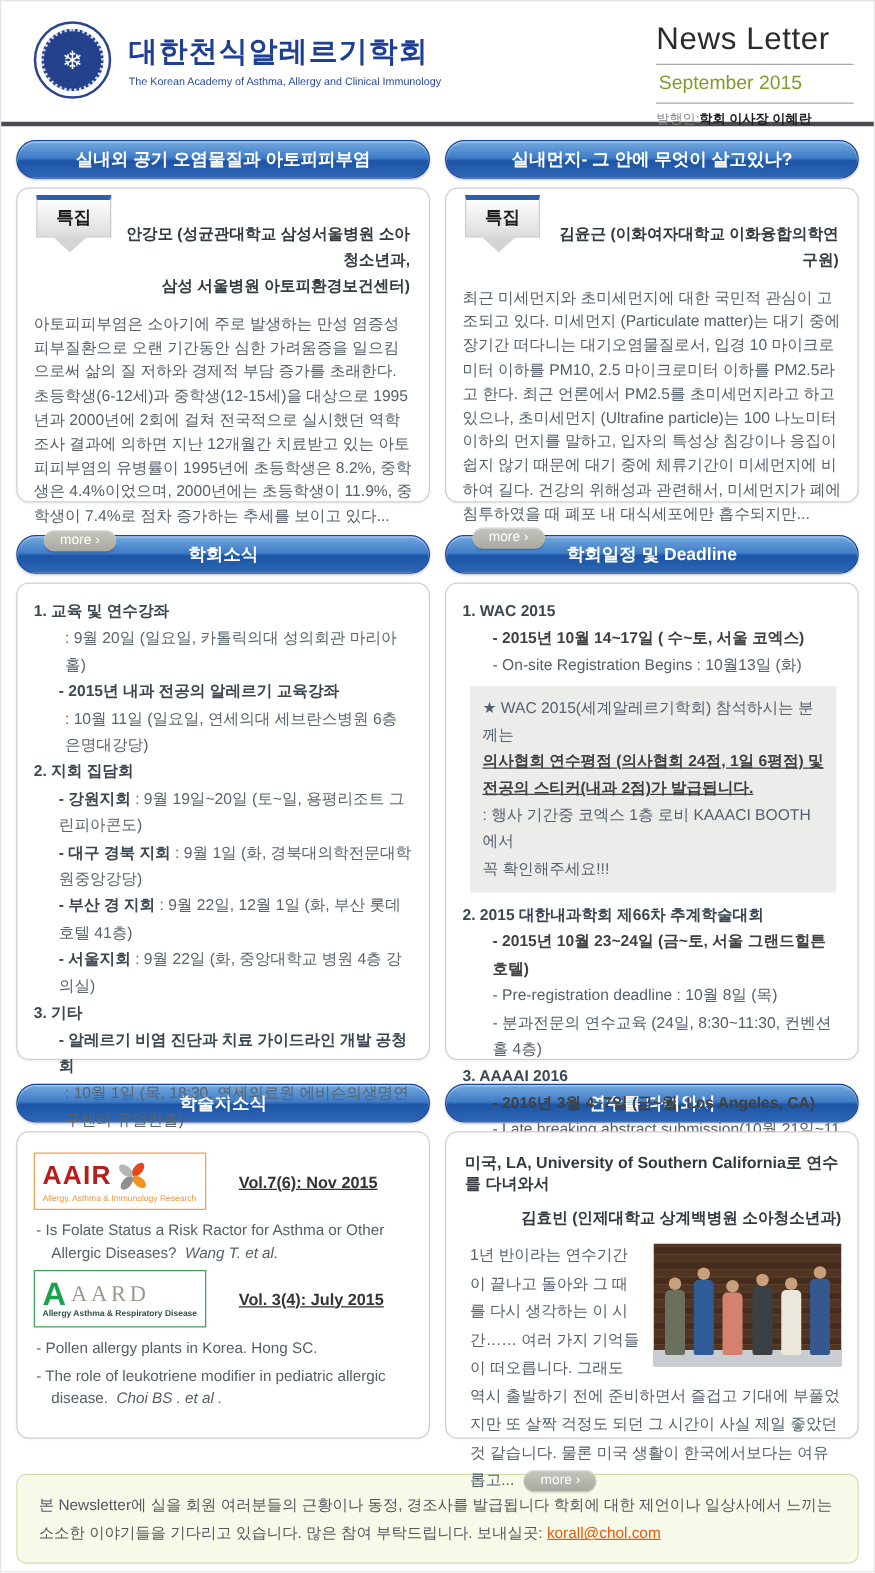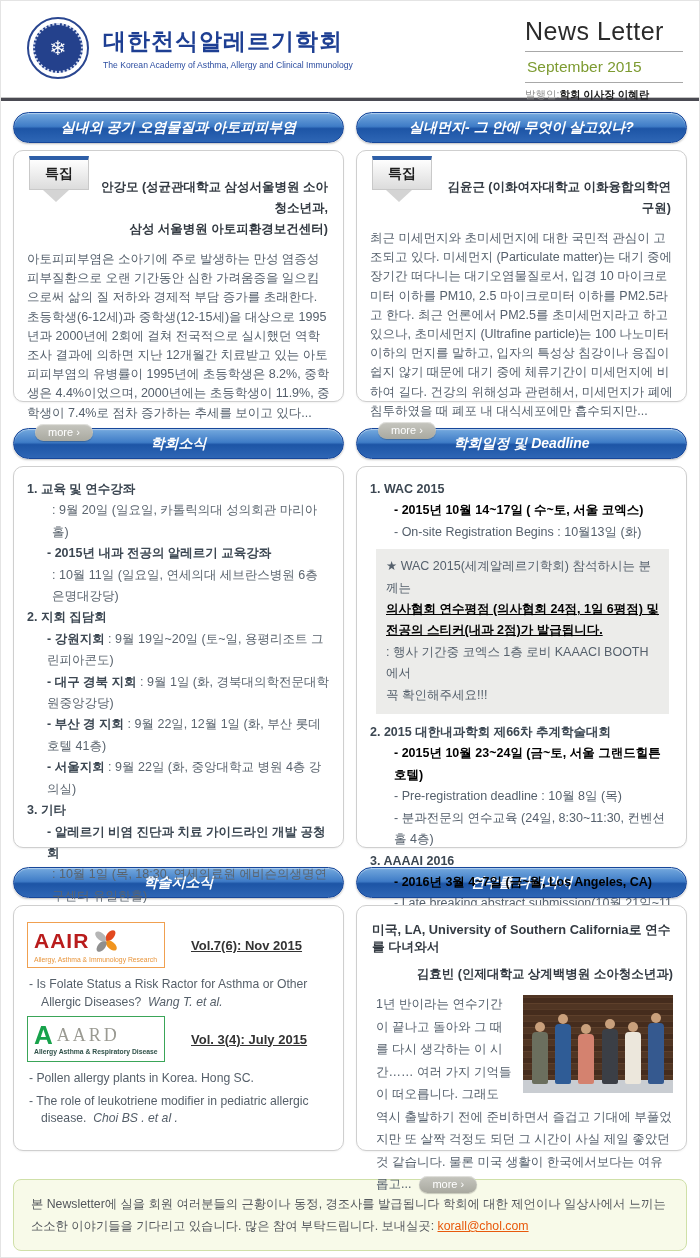--- a/index.html
+++ b/index.html
@@ -22,21 +22,21 @@
   .masthead .pub .lbl { color:#8a8a8a; }
   .masthead .pub .val { color:#1d1d1d; font-weight:bold; }
   .top-divider { height:4px; background:linear-gradient(#c4c4c4 0, #c4c4c4 1px, #4a4a52 1px, #4a4a52 100%); }
 
   
   .row { display:flex; gap:12px; padding:0 12px; }
   .col { width:332px; }
   .pill { height:31px; border-radius:16px; border:1px solid #17479a; margin:11px 0 7px;
           background:linear-gradient(180deg,#74a9de 0%,#3f7cc7 46%,#1d55a6 54%,#2e66b5 100%);
           box-shadow:inset 0 1px 1px rgba(255,255,255,.45), 0 1px 2px rgba(0,0,0,.25);
-          color:#fff; font-weight:bold; font-size:14px; display:flex; align-items:center; justify-content:center;font-style:italic; }
+          color:#fff; font-weight:bold; font-size:14px; display:flex; align-items:center; justify-content:center; }
   .row2 .pill { margin-top:26px; }
   .row3 .pill { margin-top:19px; }
   .card { background:#fff; border:1px solid #cfcfcf; border-radius:10px; padding:12px 13px; position:relative;
           box-shadow:0 1px 2px rgba(0,0,0,.06); color:#55606c; }
   .row1 .card { height:252px; }
   .row2 .card { height:382px; }
   .row3 .card { height:246px; }
 
   
   .badge { position:absolute; top:5px; left:15px; width:60px; text-align:center; }
@@ -52,21 +52,21 @@
 
   
   .list { font-size:12.5px; line-height:21.4px; }
   .ln-h { font-weight:bold; color:#3c4752; }
   .ln-sub { font-weight:bold; color:#3c4752; padding-left:20px; }
   .ln-detail { color:#5a646e; padding-left:25px; }
   .ln-item { padding-left:20px; color:#5a646e; }
   .ln-item .lead { font-weight:bold; color:#3c4752; }
   .ln-cont { font-weight:bold; color:#3c4752; padding-left:26px; }
   .ind { padding-left:24px; }
-  .bold { font-weight:bold; color:#000000; }
+  .bold { font-weight:bold; color:#404040; }
   .notice { background:#ececea; margin:6px 4px 8px 6px; padding:7px 10px 8px; line-height:21.4px; }
   .u { text-decoration:underline; }
 
   
   .jrow { display:flex; align-items:center; margin:4px 0 8px; }
   .jlogo { width:138px; height:46px; border:1px solid #f0a050; display:flex; flex-direction:column; justify-content:center; padding:2px 6px; background:#fff; }
   .jlogo.green { border-color:#3aa558; }
   .jname-row { display:flex; align-items:center; gap:4px; }
   .aair-name { color:#b91c1c; font-weight:bold; font-size:21px; letter-spacing:1px; }
   .aair-cap { color:#e8953c; font-size:6.8px; margin-top:2px; }

